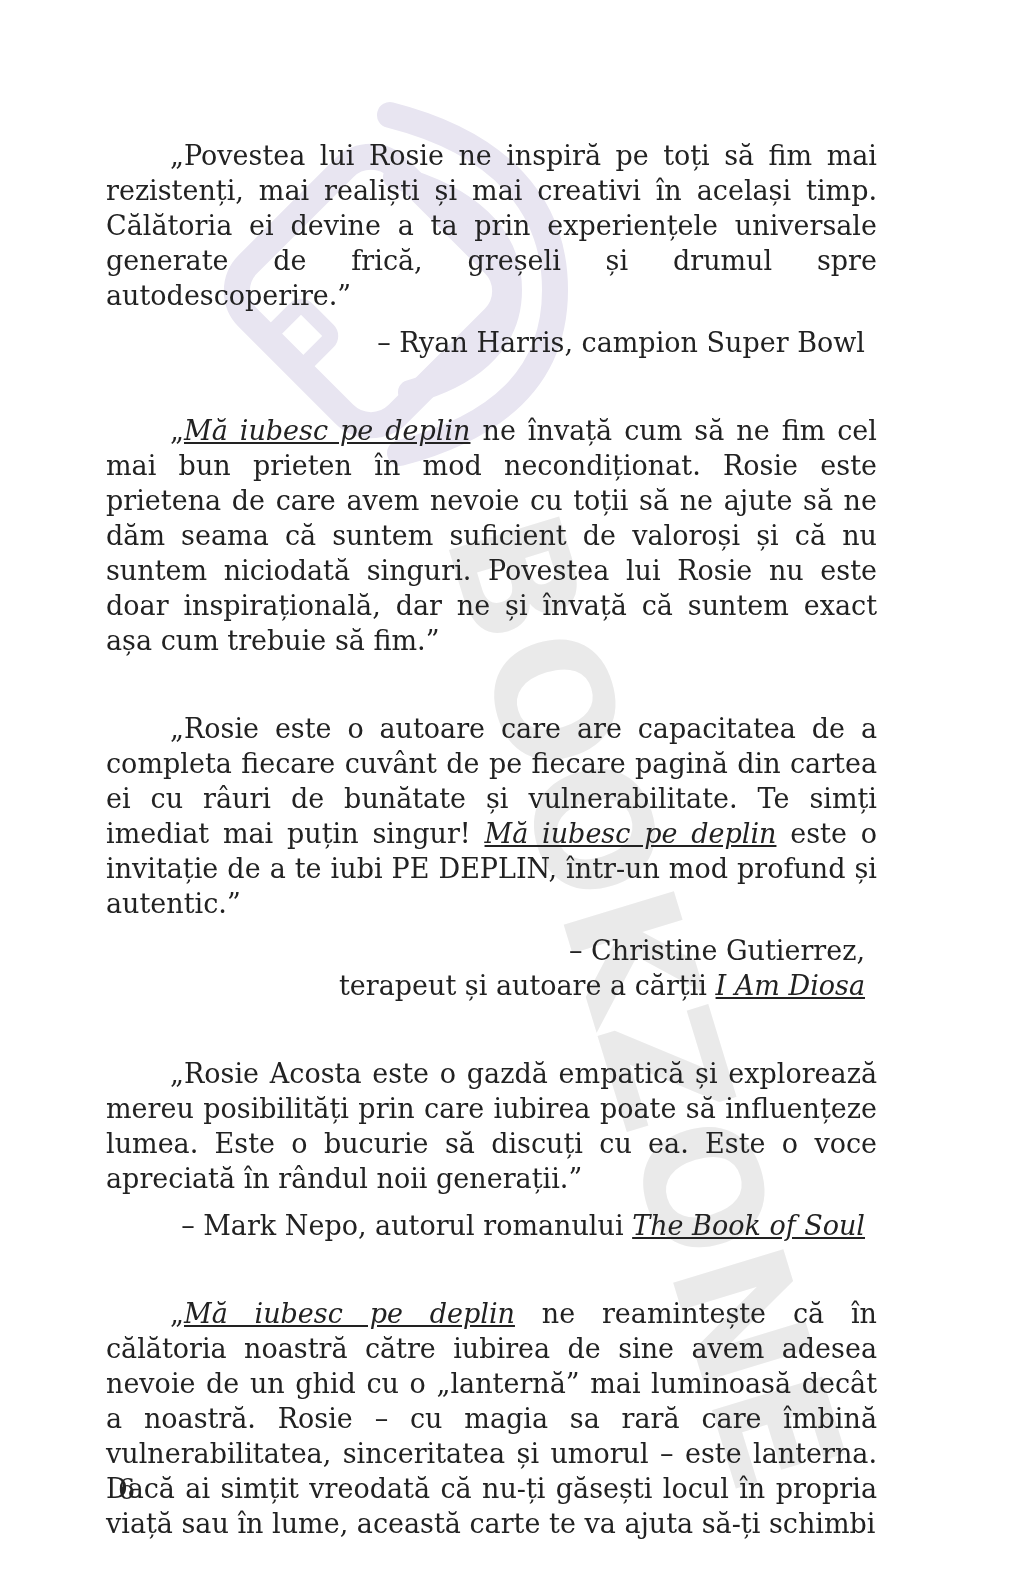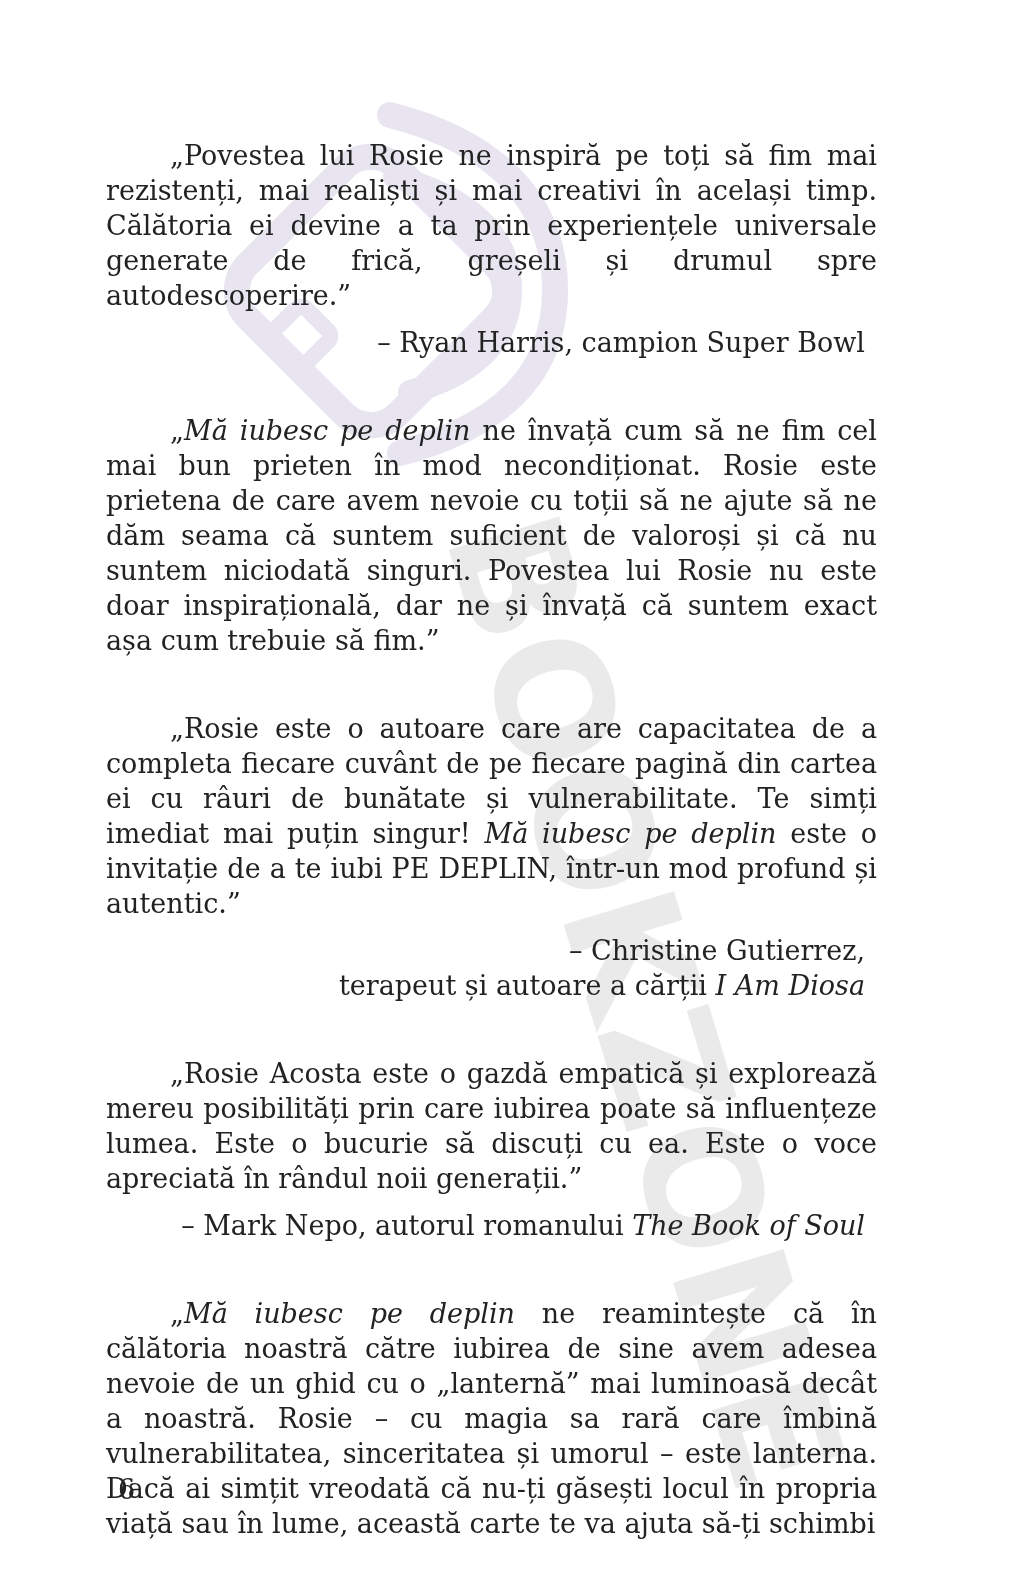--- a/index.html
+++ b/index.html
@@ -51,21 +51,21 @@
     text-indent:64px;
     hyphens:manual;
   }
   .quote-attribution{
     margin:12px;
     font-size:27px;
     line-height:35px;
     color:var(--text);
     text-align:right;
   }
-  .quote-body em,.quote-attribution em{font-style:italic;}
+  .quote-body em,.quote-attribution em{font-style:italic;text-decoration:underline;}
   .page-number{
     position:absolute;z-index:1;
     left:118px;top:1472px;
     font-size:27px;line-height:35px;
     color:var(--text);
   }
 </style>
 </head>
 <body>
 

